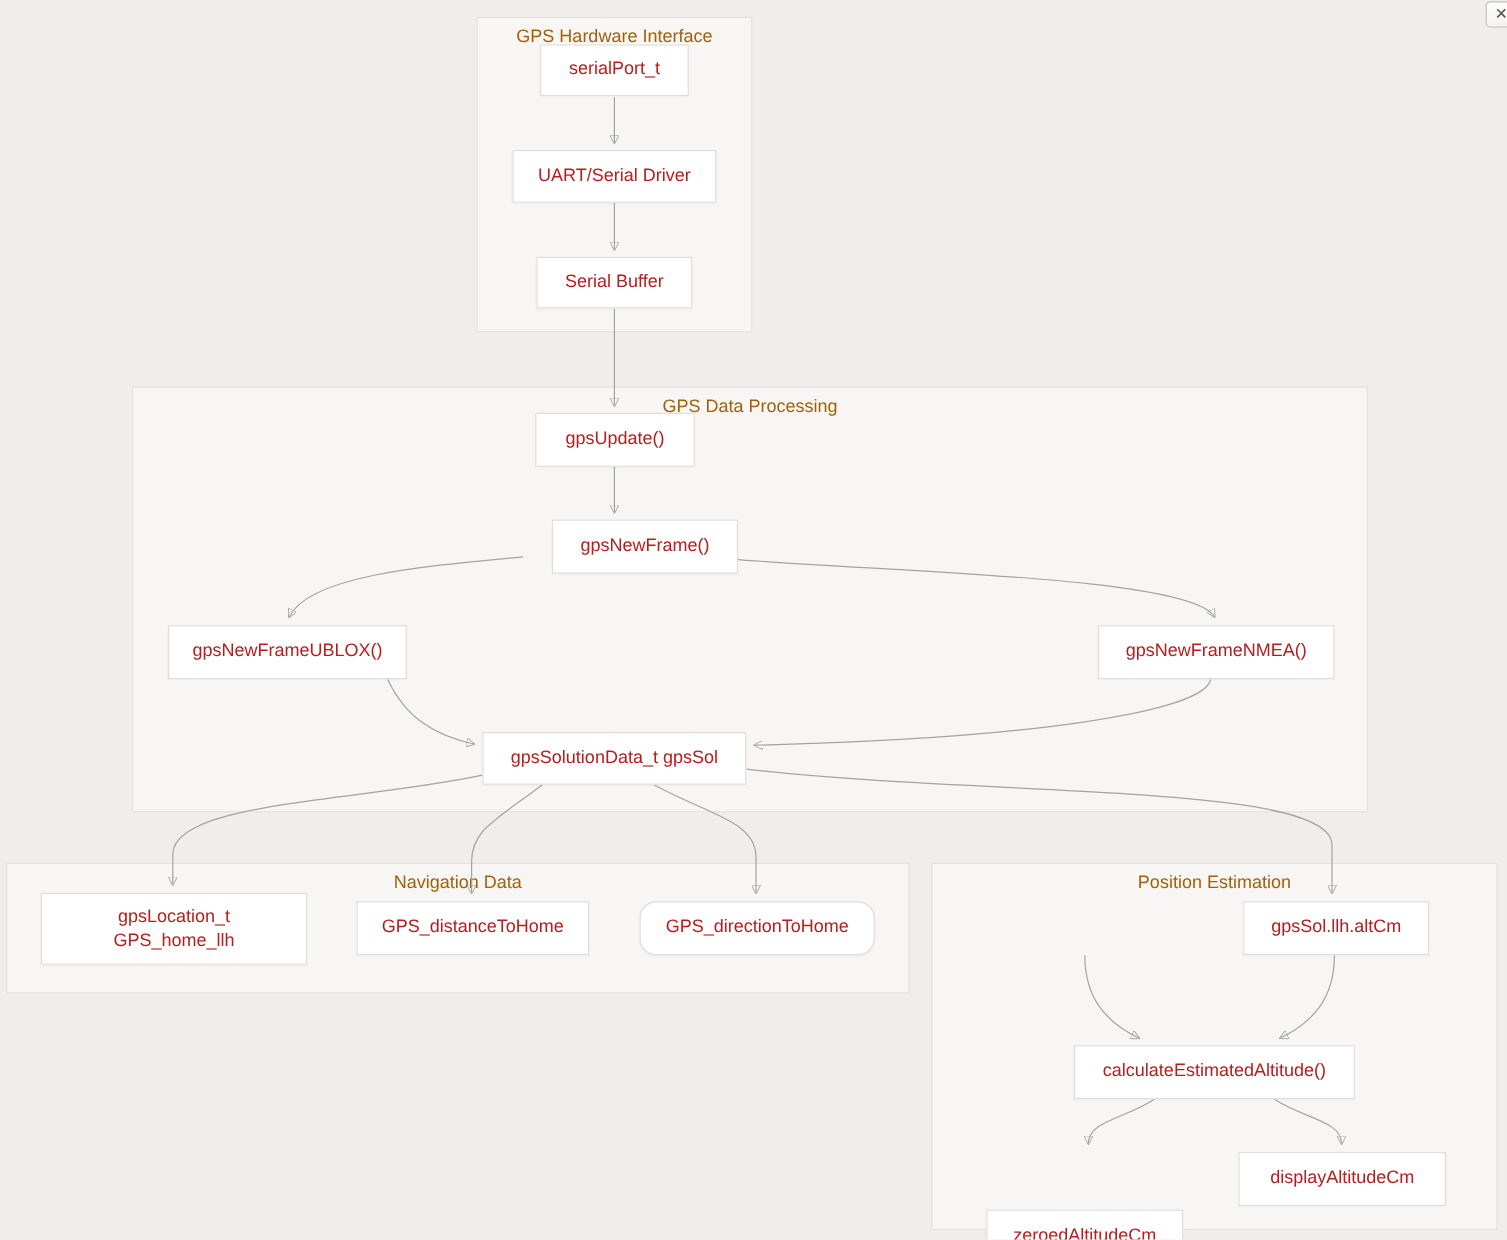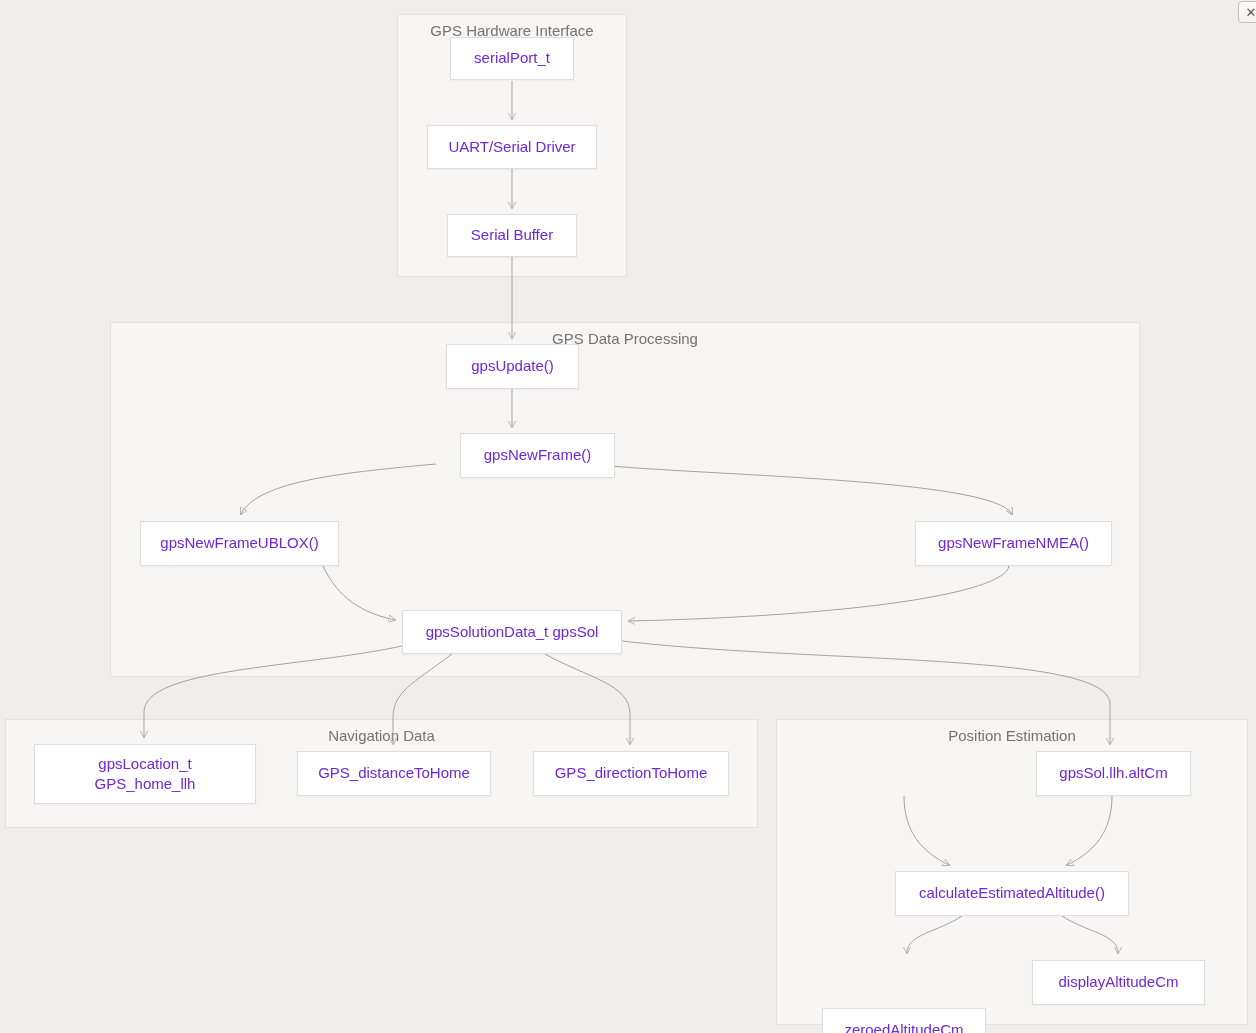--- a/index.html
+++ b/index.html
@@ -16,36 +16,36 @@
     position: absolute;
     background: #f7f6f5;
     border: 1px solid #e3e1df;
     box-sizing: border-box;
   }
   .group-title {
     position: absolute;
     top: 7px; left: 0; right: 0;
     text-align: center;
     font-size: 15px;
-    color: #737373;
+    color: #a16207;
     white-space: nowrap;
   }
 
   .node {
     position: absolute;
     background: #ffffff;
     border: 1px solid #dedede;
     box-shadow: 0 1px 2px rgba(0,0,0,0.04);
     box-sizing: border-box;
     display: flex;
     flex-direction: column;
     align-items: center;
     justify-content: center;
     font-size: 15px;
-    color: #6d28d9;
+    color: #b91c1c;
     text-align: center;
     line-height: 1.35;
     white-space: nowrap;
   }
 
   svg.edges {
     position: absolute;
     top: 0; left: 0;
     width: 1256px; height: 1033px;
     pointer-events: none;
@@ -147,21 +147,21 @@
   </div>
 
   <div class="node" style="left:402px; top:610px; width:220px; height:44px;">
     <span>gpsSolutionData_t gpsSol</span>
   </div>
 
   <div class="node" style="left:297px; top:751px; width:194px; height:45px;">
     <span>GPS_distanceToHome</span>
   </div>
 
-  <div class="node" style="left:533px; top:751px; width:196px; height:45px;">
+  <div class="node" style="left:533px; top:751px; width:196px; height:45px;border-radius:14px;">
     <span>GPS_directionToHome</span>
   </div>
 
 
   <div class="node" style="left:1036px; top:751px; width:155px; height:45px;">
     <span>gpsSol.llh.altCm</span>
   </div>
 
   <div class="node" style="left:895px; top:871px; width:234px; height:45px;">
     <span>calculateEstimatedAltitude()</span>

